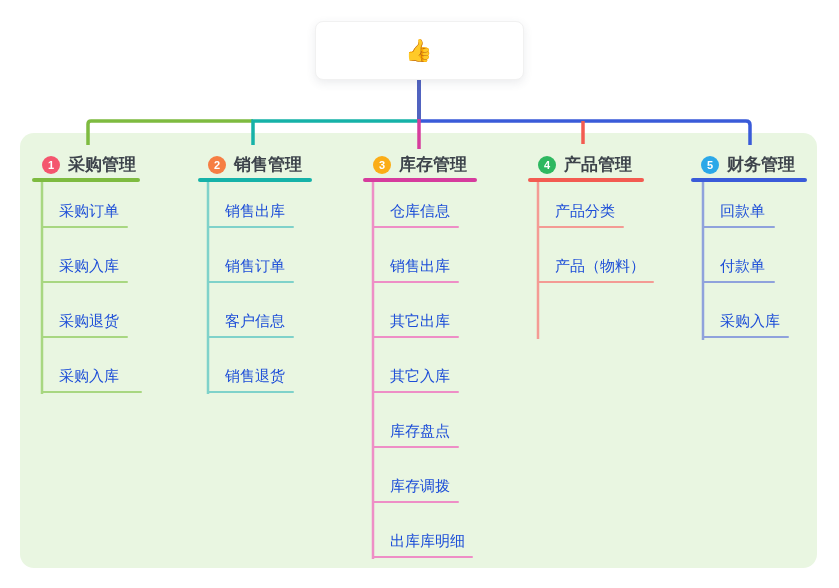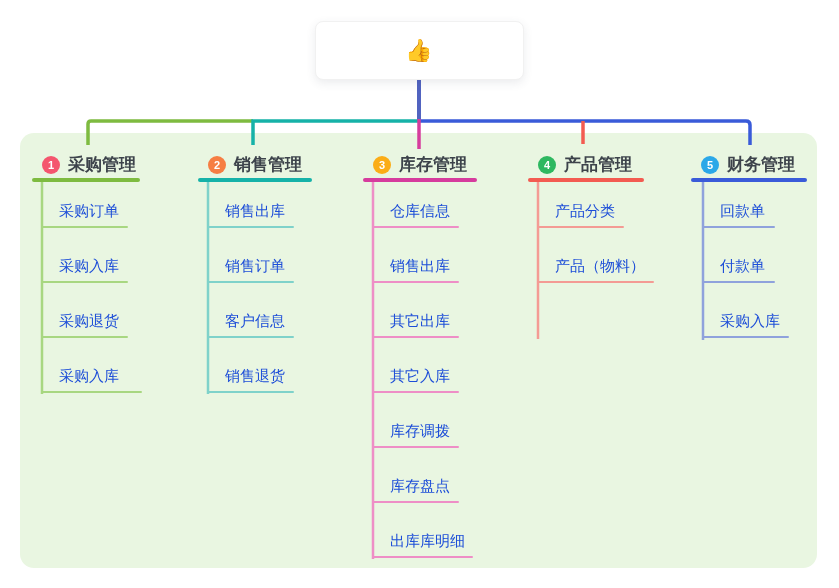--- a/index.html
+++ b/index.html
@@ -133,25 +133,25 @@
       </div>
     <div class="kid w4">
         <span>其它出库</span>
         <i class="kline"></i>
       </div>
     <div class="kid w4">
         <span>其它入库</span>
         <i class="kline"></i>
       </div>
     <div class="kid w4">
-        <span>库存调拨</span>
+        <span>库存盘点</span>
         <i class="kline"></i>
       </div>
     <div class="kid w4">
-        <span>库存盘点</span>
+        <span>库存调拨</span>
         <i class="kline"></i>
       </div>
     <div class="kid w5">
         <span>出库库明细</span>
         <i class="kline"></i>
       </div>
   </div>
 
   <div class="btitle b4" style="left:528px;width:116px">
     <span class="badge">4</span>

